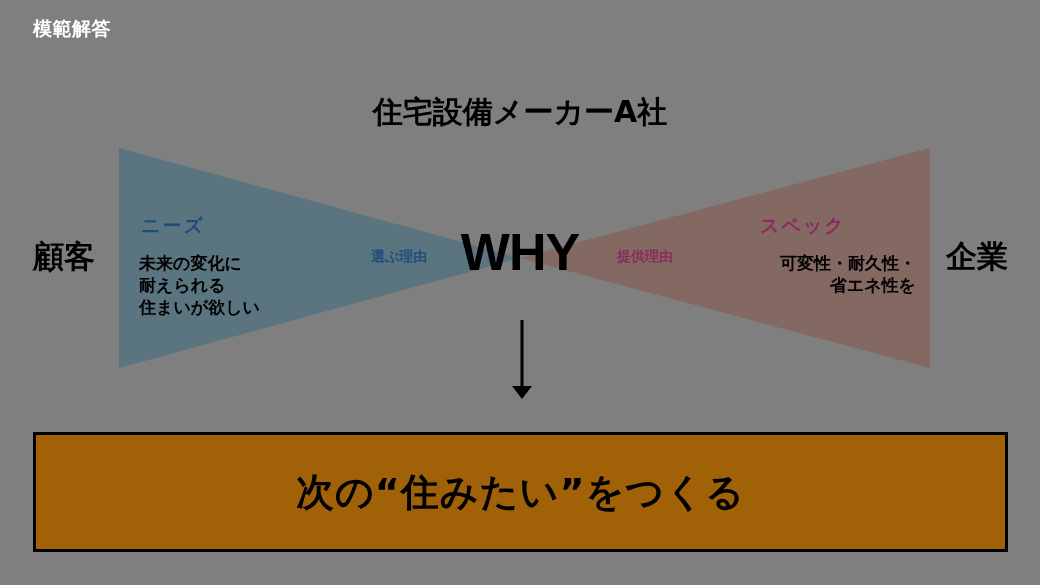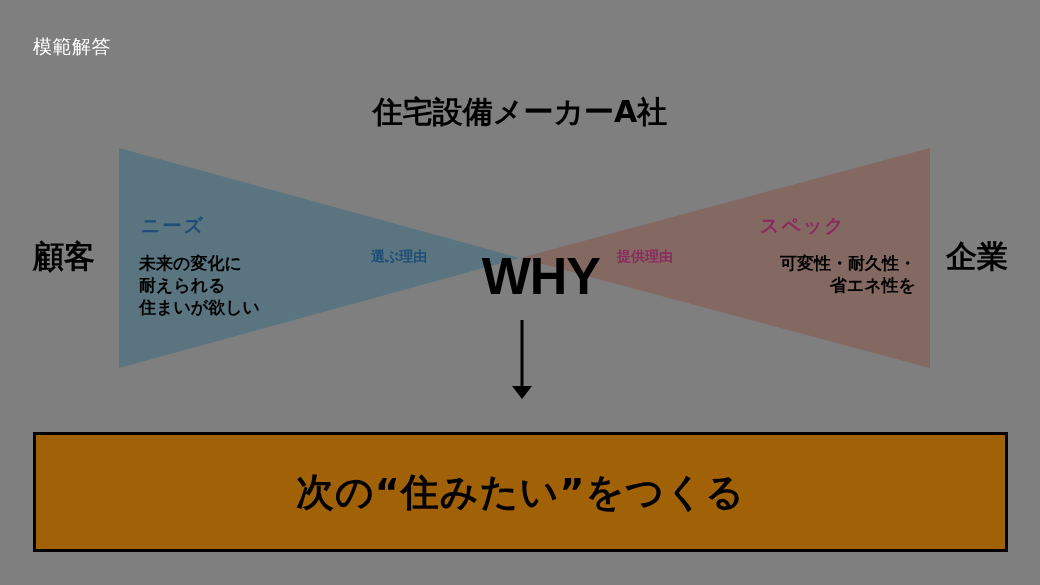--- a/index.html
+++ b/index.html
@@ -4,32 +4,32 @@
   <style>
     html, body { margin: 0; padding: 0; }
     body {
       width: 1040px; height: 585px;
       background: #7f7f7f;
       position: relative; overflow: hidden;
       font-family: "DejaVu Sans", "Liberation Sans", sans-serif;
       color: #000;
     }
     .abs { position: absolute; }
-    #corner-label { left: 33px; top: 34px; font-size: 19px; color: #fff; font-weight: normal; letter-spacing: 0.5px; }
+    #corner-label { left: 33px; top: 16px; font-size: 19px; color: #fff; font-weight: bold; letter-spacing: 0.5px; }
     #title { left: 0; width: 1040px; top: 92px; text-align: center; font-size: 30px; font-weight: bold; }
     svg.shapes { position: absolute; left: 0; top: 0; }
     #customer { left: 33px; top: 236px; font-size: 31px; font-weight: bold; }
     #company { left: 946px; top: 236px; font-size: 31px; font-weight: bold; }
     #needs-heading { left: 141px; top: 213px; font-size: 19px; font-weight: bold; letter-spacing: 2px; }
     #needs-body { left: 139px; top: 252px; font-size: 17px; font-weight: bold; line-height: 22px; }
     #choose-reason { left: 371px; top: 248px; font-size: 14px; font-weight: bold; }
     #provide-reason { left: 617px; top: 248px; font-size: 14px; font-weight: bold; }
     #spec-heading { left: 760px; top: 213px; width: 156px; text-align: left; font-size: 19px; font-weight: bold; letter-spacing: 2px; }
     #spec-body { left: 700px; top: 252px; width: 216px; text-align: right; font-size: 17px; font-weight: bold; line-height: 22px; }
-    #why { left: 440px; top: 222px; width: 160px; text-align: right; font-size: 52px; font-weight: bold; font-family: "Liberation Sans", sans-serif; letter-spacing: -1px; margin-top: 24px; }
+    #why { left: 440px; top: 222px; width: 160px; text-align: center; font-size: 52px; font-weight: bold; font-family: "Liberation Sans", sans-serif; letter-spacing: -1px; }
     #result-box {
       left: 33px; top: 432px; width: 969px; height: 114px;
       background: #a16207; border: 3px solid #000;
       display: flex; align-items: center; justify-content: center;
     }
     #result-text { font-size: 38px; font-weight: bold; letter-spacing: 1px; }
     .line { white-space: pre; display: block; }
   </style>
 </head>
 <body>

